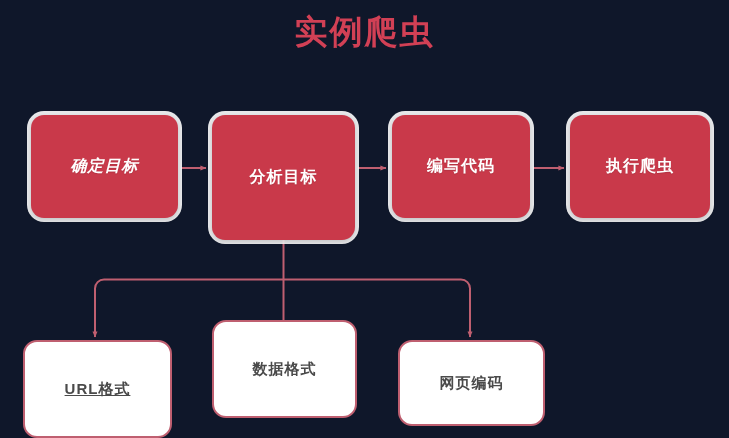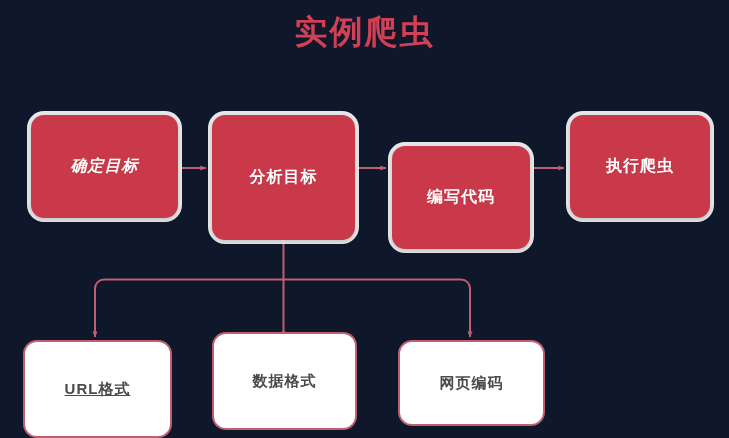--- a/index.html
+++ b/index.html
@@ -69,26 +69,26 @@
     font-weight: bold;
     letter-spacing: 1px;
     border: 2px solid #c2607180;
     border-color: #bf5f70;
     border-radius: 14px;
   }
 
   
   #node-confirm-target { left: 31px;  top: 115px; width: 147px; height: 103px; font-style: italic; }
   #node-analyze-target { left: 212px; top: 115px; width: 143px; height: 125px; }
-  #node-write-code     { left: 392px; top: 115px; width: 138px; height: 103px; margin-top: 31px; }
+  #node-write-code     { left: 392px; top: 115px; width: 138px; height: 103px; }
   #node-run-spider     { left: 570px; top: 115px; width: 140px; height: 103px; }
 
   
   #node-url-format  { left: 23px;  top: 340px; width: 149px; height: 98px; text-decoration: underline; }
-  #node-data-format { left: 212px; top: 332px; width: 145px; height: 98px; }
+  #node-data-format { left: 212px; top: 320px; width: 145px; height: 98px; }
   #node-page-encode { left: 398px; top: 340px; width: 147px; height: 86px; }
 </style>
 </head>
 <body>
 
 <div id="canvas">
 
   <div class="title">实例爬虫</div>
 
   <svg id="wires" viewBox="0 0 729 438" xmlns="http://www.w3.org/2000/svg">

